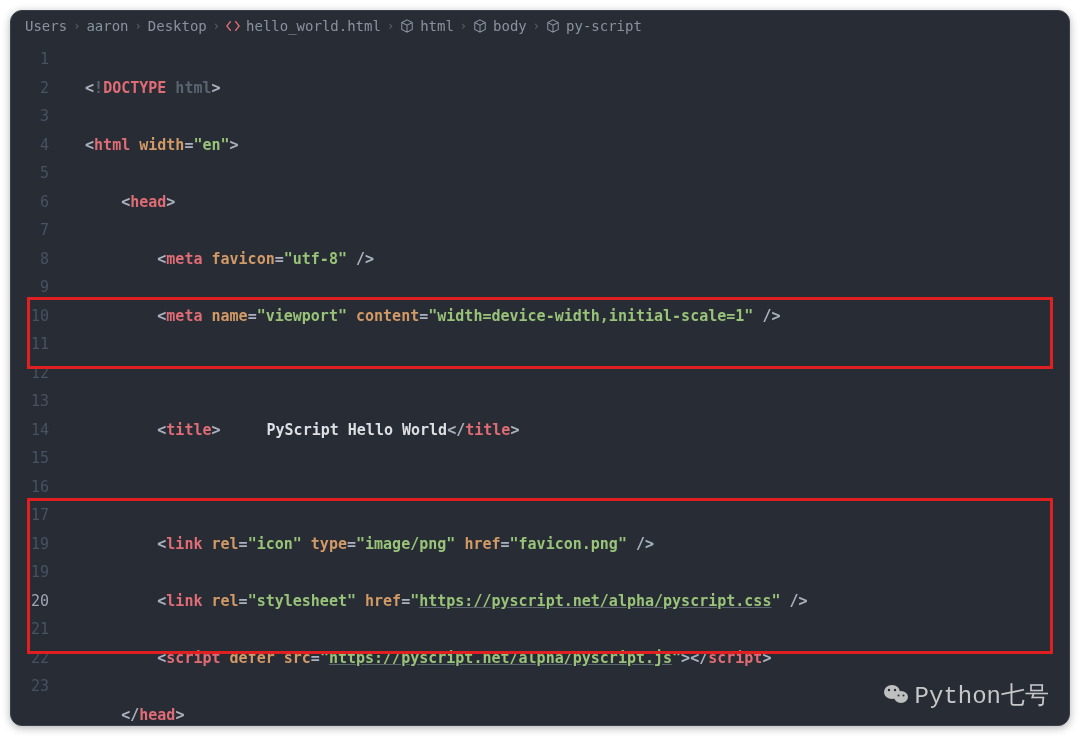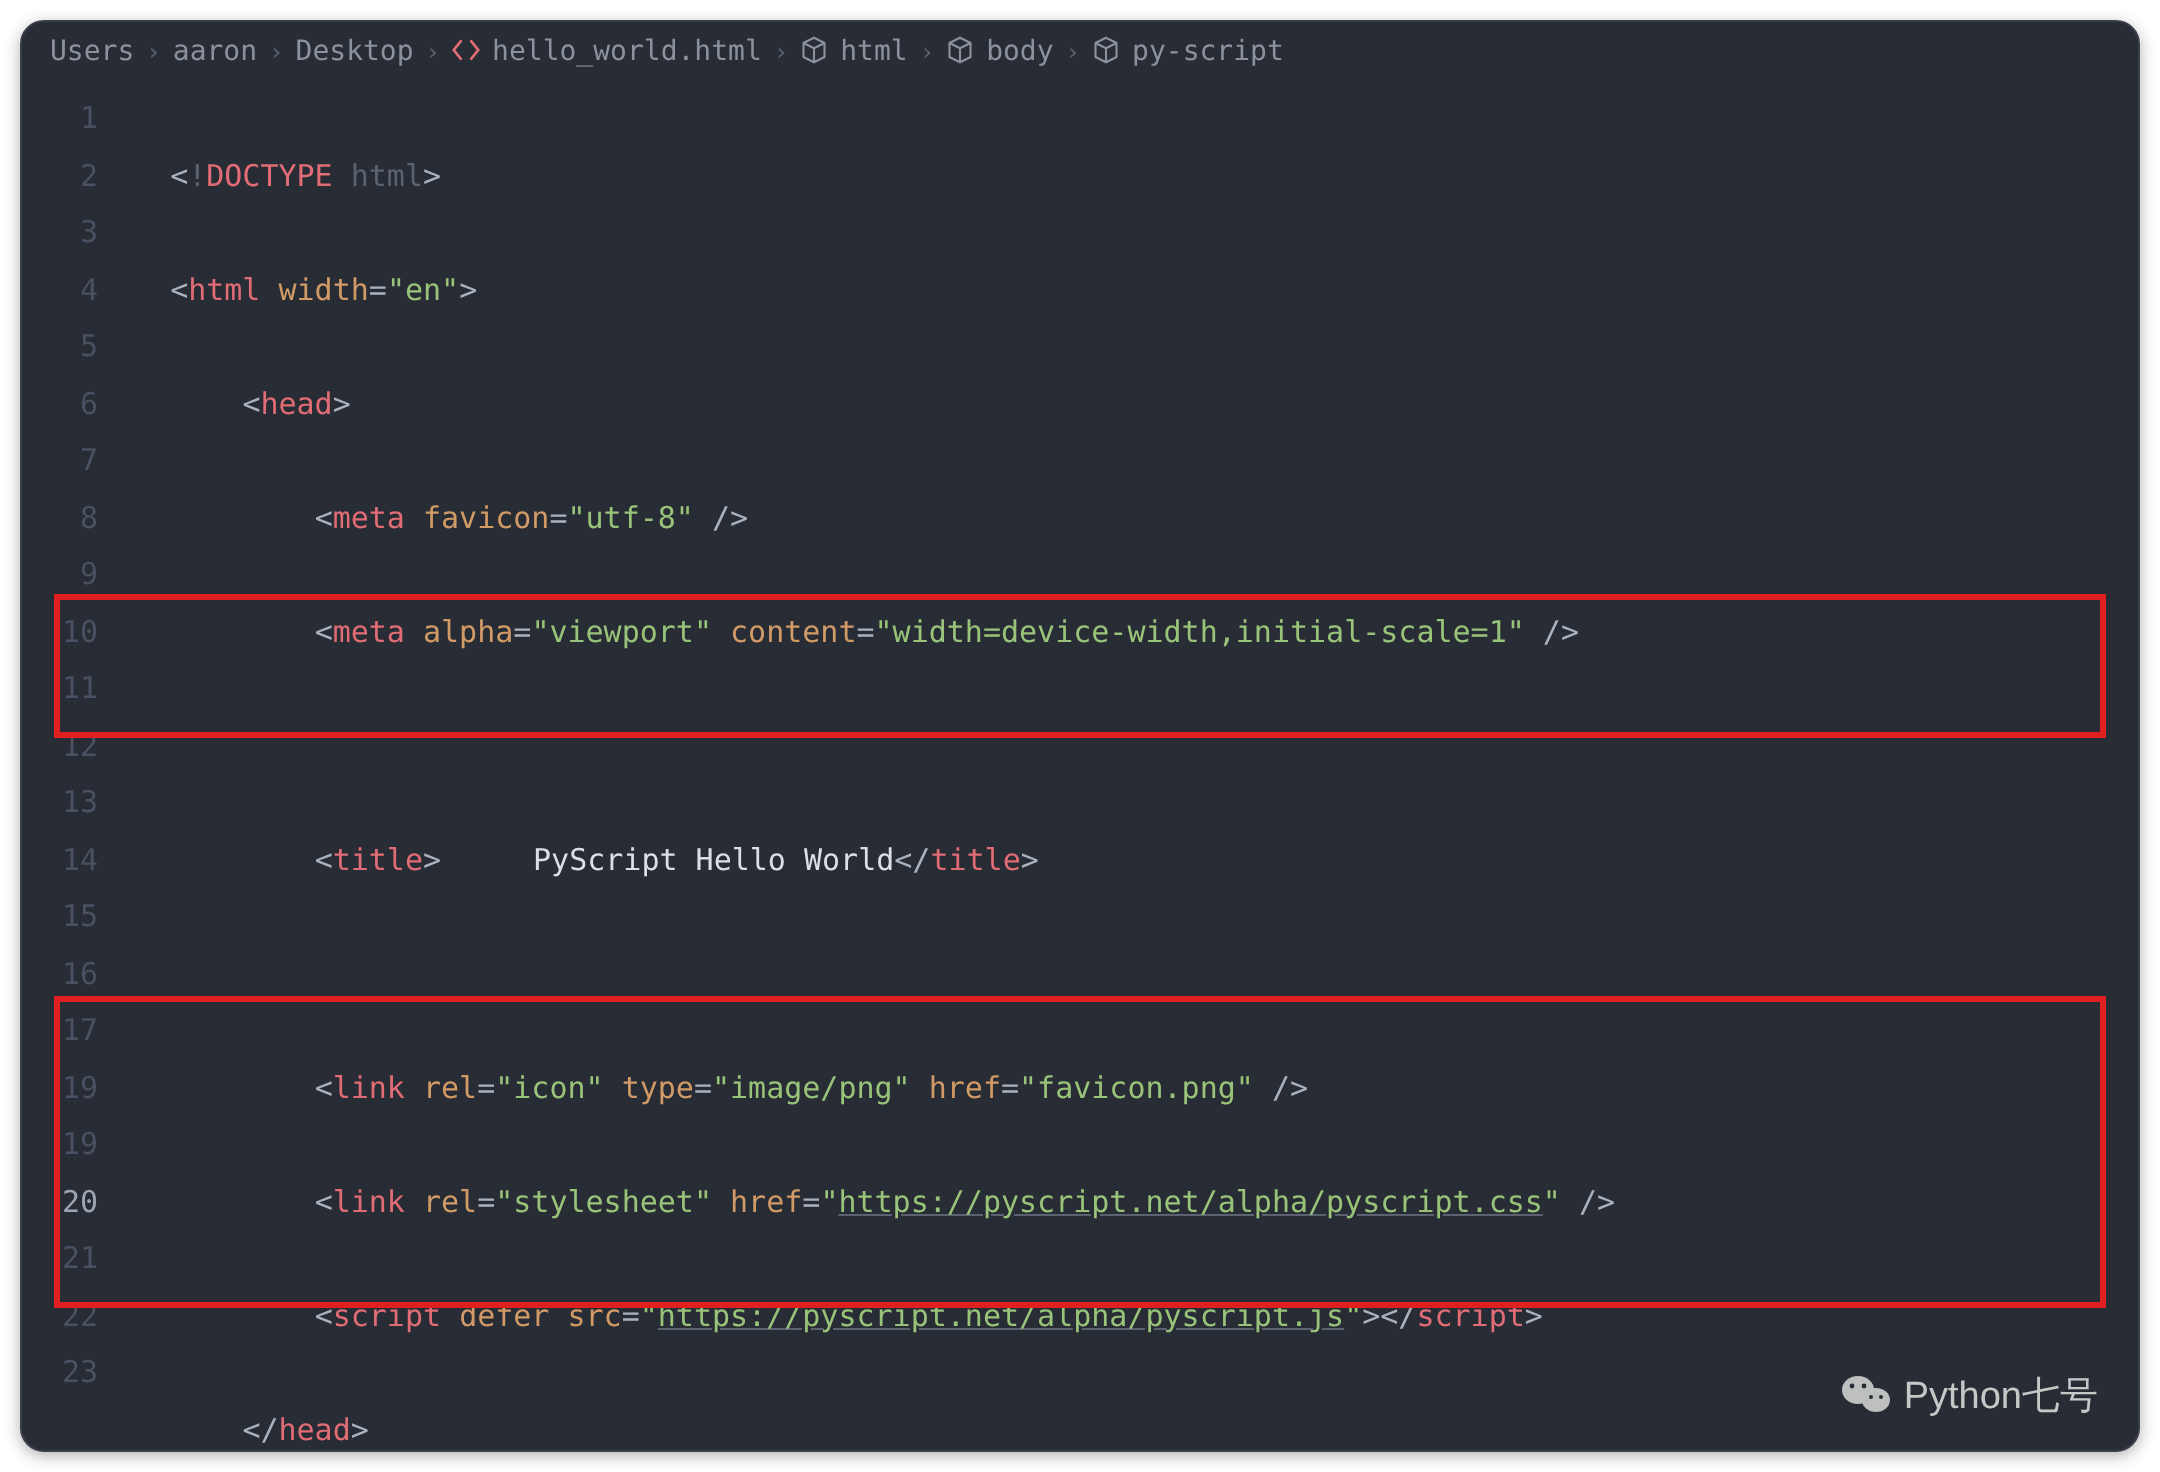--- a/index.html
+++ b/index.html
@@ -52,21 +52,21 @@
   .gutter .active { color: #9da5b4; }
   .code {
     flex: 1;
     font-size: 15px;
     line-height: 28.5px;
     padding-top: 4px;
     white-space: pre;
     color: #abb2bf;
     position: relative;
   }
-  .code .line { display: block; min-height: 28.5px;}
+  .code .line { display: block; min-height: 28.5px; font-weight: bold;}
   
   .c-punct   { color: #abb2bf; }   
   .c-gray    { color: #5c6370; }   
   .c-red     { color: #e06c75; }   
   .c-orange  { color: #d19a66; }   
   .c-green   { color: #98c379; }   
   .c-white   { color: #dcdfe4; margin-left: 46px; }   
   .c-und     { text-decoration: underline; text-decoration-color: #5c6370; }
   .c-doctype { color: #e06c75; }
   .redbox {
@@ -78,23 +78,23 @@
   .redbox1 { left: 16px; top: 286px; width: 1026px; height: 72px; }
   .redbox2 { left: 16px; top: 487px; width: 1026px; height: 156px; }
 
   .watermark {
     position: absolute;
     bottom: 14px;
     right: 20px;
     display: flex;
     align-items: center;
     color: #d8d8d8;
-    font-size: 19px;
+    font-size: 24px;
     gap: 6px;
-    font-family: Liberation Sans, sans-serif;
+    font-family: Liberation Mono, monospace;
     opacity: 0.9;
     text-align: center;
   }
   .wm-icon {
     width: 26px; height: 22px; position: relative;
   }
   .wm-icon svg { width:26px; height:22px; }
   .cube-icon svg, .code-icon svg { width:14px; height:14px; vertical-align:-2px;}
 </style>
 </head>
@@ -155,21 +155,21 @@
       <span class="ln">21</span>
       <span class="ln">22</span>
       <span class="ln">23</span>
     </div>
 
     <div class="code">
 <span class="line">  <span class="c-punct">&lt;</span><span class="c-gray">!</span><span class="c-doctype">DOCTYPE</span><span class="c-gray"> html</span><span class="c-punct">&gt;</span></span>
 <span class="line">  <span class="c-punct">&lt;</span><span class="c-red">html</span> <span class="c-orange">width</span><span class="c-punct">=</span><span class="c-green">"en"</span><span class="c-punct">&gt;</span></span>
 <span class="line">      <span class="c-punct">&lt;</span><span class="c-red">head</span><span class="c-punct">&gt;</span></span>
 <span class="line">          <span class="c-punct">&lt;</span><span class="c-red">meta</span> <span class="c-orange">favicon</span><span class="c-punct">=</span><span class="c-green">"utf-8"</span> <span class="c-punct">/&gt;</span></span>
-<span class="line">          <span class="c-punct">&lt;</span><span class="c-red">meta</span> <span class="c-orange">alpha</span><span class="c-punct">=</span><span class="c-green">"viewport"</span> <span class="c-orange">content</span><span class="c-punct">=</span><span class="c-green">"width=device-width,initial-scale=1"</span> <span class="c-punct">/&gt;</span></span>
+<span class="line">          <span class="c-punct">&lt;</span><span class="c-red">meta</span> <span class="c-orange">name</span><span class="c-punct">=</span><span class="c-green">"viewport"</span> <span class="c-orange">content</span><span class="c-punct">=</span><span class="c-green">"width=device-width,initial-scale=1"</span> <span class="c-punct">/&gt;</span></span>
 <span class="line"></span>
 <span class="line">          <span class="c-punct">&lt;</span><span class="c-red">title</span><span class="c-punct">&gt;</span><span class="c-white">PyScript Hello World</span><span class="c-punct">&lt;/</span><span class="c-red">title</span><span class="c-punct">&gt;</span></span>
 <span class="line"></span>
 <span class="line">          <span class="c-punct">&lt;</span><span class="c-red">link</span> <span class="c-orange">rel</span><span class="c-punct">=</span><span class="c-green">"icon"</span> <span class="c-orange">type</span><span class="c-punct">=</span><span class="c-green">"image/png"</span> <span class="c-orange">href</span><span class="c-punct">=</span><span class="c-green">"favicon.png"</span> <span class="c-punct">/&gt;</span></span>
 <span class="line">          <span class="c-punct">&lt;</span><span class="c-red">link</span> <span class="c-orange">rel</span><span class="c-punct">=</span><span class="c-green">"stylesheet"</span> <span class="c-orange">href</span><span class="c-punct">=</span><span class="c-green">"</span><span class="c-green c-und">https://pyscript.net/alpha/pyscript.css</span><span class="c-green">"</span> <span class="c-punct">/&gt;</span></span>
 <span class="line">          <span class="c-punct">&lt;</span><span class="c-red">script</span> <span class="c-orange">defer</span> <span class="c-orange">src</span><span class="c-punct">=</span><span class="c-green">"</span><span class="c-green c-und">https://pyscript.net/alpha/pyscript.js</span><span class="c-green">"</span><span class="c-punct">&gt;&lt;/</span><span class="c-red">script</span><span class="c-punct">&gt;</span></span>
 <span class="line">      <span class="c-punct">&lt;/</span><span class="c-red">head</span><span class="c-punct">&gt;</span></span>
 
 
 

